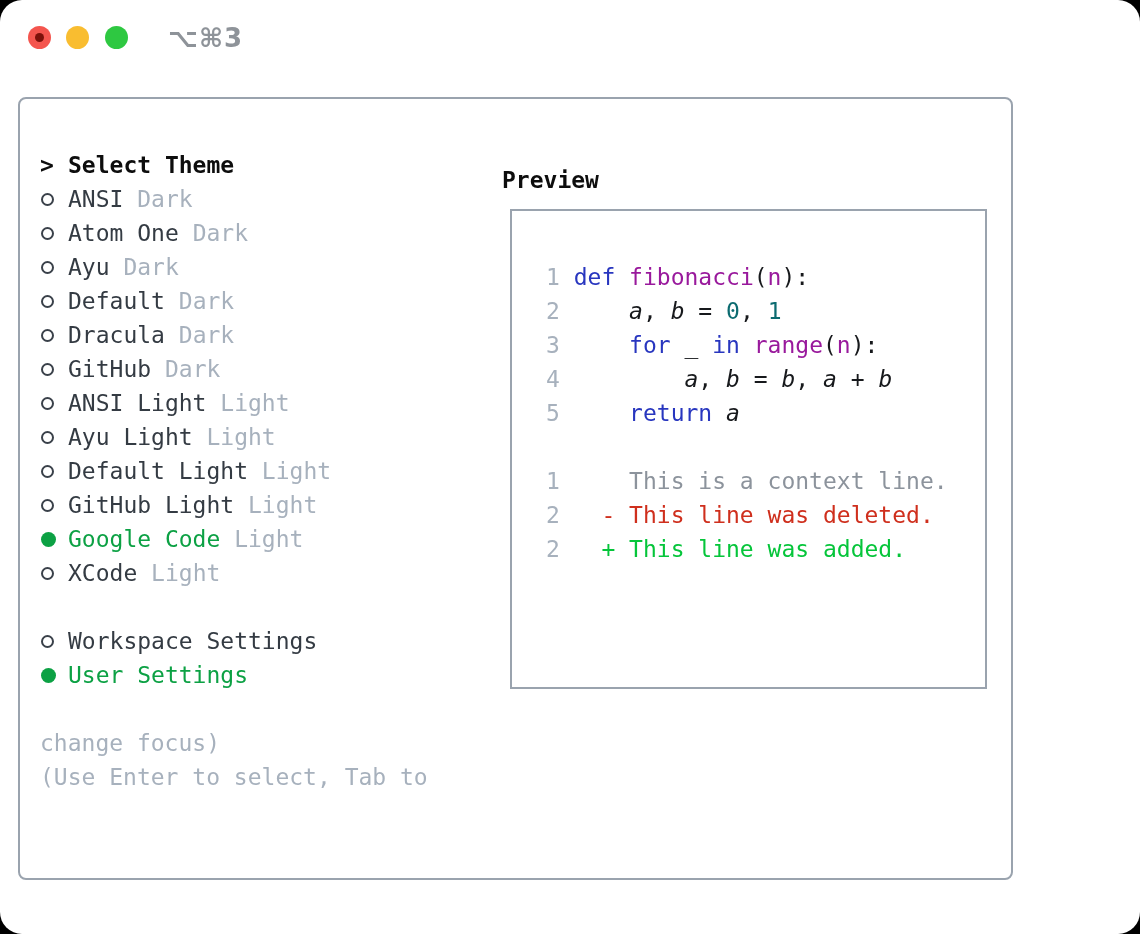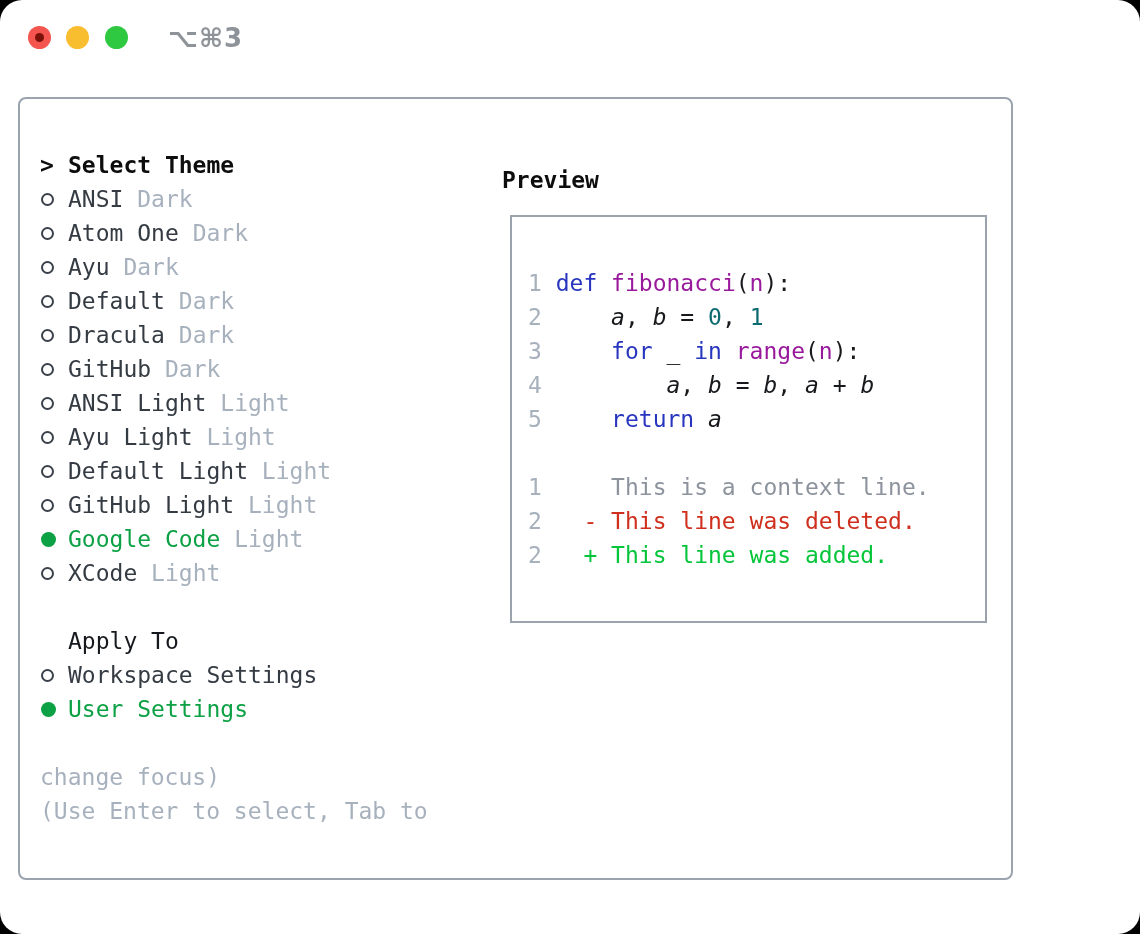--- a/index.html
+++ b/index.html
@@ -38,22 +38,22 @@
   .hdr{font-weight:bold;color:var(--header);}
   .subhdr{color:#15181c;}
   .radio{width:13px;height:13px;border:2px solid #3a414a;border-radius:50%;margin-left:1px;}
   .radio.on{width:15px;height:15px;border:none;background:var(--select-green);}
   .tname{color:var(--name);}
   .tname.sel{color:var(--select-green);}
   .variant{color:var(--muted);margin-left:1ch;}
   .help{color:var(--muted);white-space:pre;}
 
   
-  .preview-box{margin-left:8px;margin-top:18px;width:477px;height:408px;
-    border:2px solid var(--border);background:#fff;padding:49px 0 0 16px;}
+  .preview-box{margin-left:8px;margin-top:12px;width:477px;height:480px;
+    border:2px solid var(--border);background:#fff;padding:49px 0 0 34px;}
   .code-row{height:34px;white-space:pre;color:#17191c;}
   .ln{color:var(--muted);}
   .kw{color:var(--kw);}
   .fn{color:var(--fn);}
   .num{color:var(--num);}
   .var{font-style:italic;color:#17191c;}
   .pl{color:#17191c;}
   .ctx{color:var(--ctx);}
   .del{color:var(--deleted);}
   .add{color:var(--added);}
@@ -87,24 +87,20 @@
           <div class="row"><span class="iconcol"><span class="radio"></span></span><span class="tname">Dracula</span><span class="variant">Dark</span></div>
           <div class="row"><span class="iconcol"><span class="radio"></span></span><span class="tname">GitHub</span><span class="variant">Dark</span></div>
           <div class="row"><span class="iconcol"><span class="radio"></span></span><span class="tname">ANSI Light</span><span class="variant">Light</span></div>
           <div class="row"><span class="iconcol"><span class="radio"></span></span><span class="tname">Ayu Light</span><span class="variant">Light</span></div>
           <div class="row"><span class="iconcol"><span class="radio"></span></span><span class="tname">Default Light</span><span class="variant">Light</span></div>
           <div class="row"><span class="iconcol"><span class="radio"></span></span><span class="tname">GitHub Light</span><span class="variant">Light</span></div>
           <div class="row"><span class="iconcol"><span class="radio on"></span></span><span class="tname sel">Google Code</span><span class="variant">Light</span></div>
           <div class="row"><span class="iconcol"><span class="radio"></span></span><span class="tname">XCode</span><span class="variant">Light</span></div>
         </div>
       <div class="spacer"></div>
-      <div class="row">
-        <span class="iconcol"></span>
-        <span class="subhdr">Apply To</span>
-      </div>
       <div id="apply-list">
           <div class="row"><span class="iconcol"><span class="radio"></span></span><span class="tname">Workspace Settings</span></div>
           <div class="row"><span class="iconcol"><span class="radio on"></span></span><span class="tname sel">User Settings</span></div>
         </div>
       <div class="spacer"></div>
       <div id="help-text">
           <div class="row help">change focus)</div>
           <div class="row help">(Use Enter to select, Tab to</div>
         </div>
     </div>

